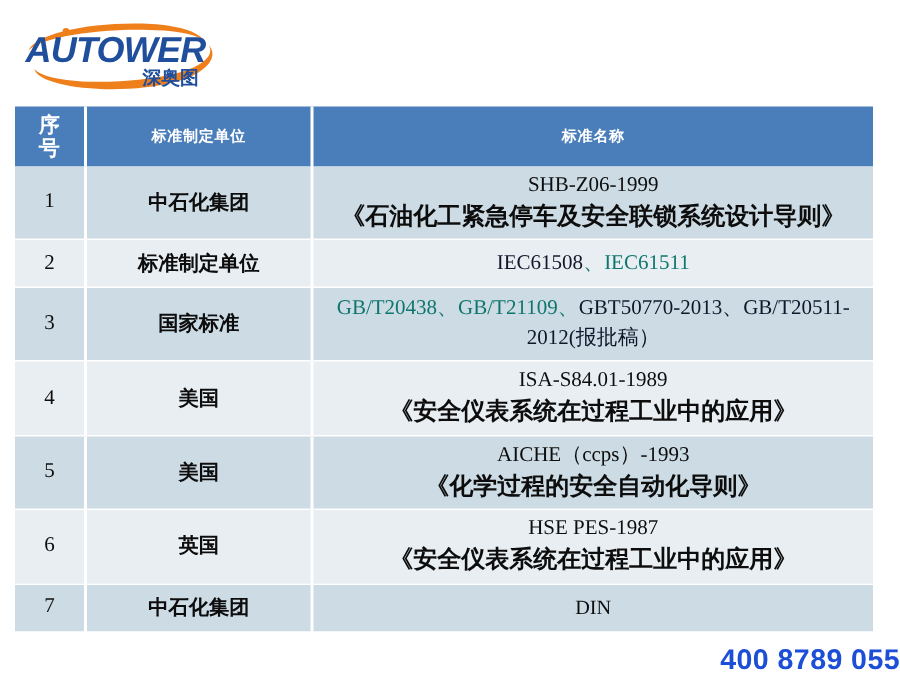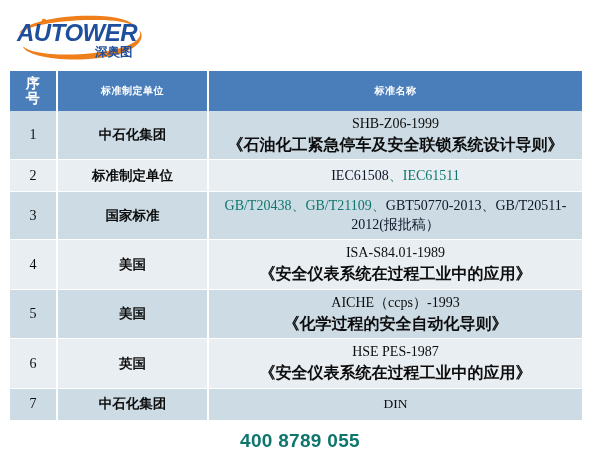--- a/index.html
+++ b/index.html
@@ -98,24 +98,24 @@
   .red { color: #0f172a; }
   .blk { color: #0f766e; }
   .bold { font-weight: normal; }
 
   
   #footer-phone {
     position: absolute;
     left: 0;
     top: 430px;
     width: 600px;
-    text-align: center;
+    text-align: right;
     font-size: 19px;
     font-weight: bold;
-    color: #0f766e;
+    color: #1d4ed8;
     letter-spacing: 0.3px;
   }
 </style>
 </head>
 <body>
 
 <div id="logo-area">
   <svg id="logo-svg" width="140" height="50" viewBox="0 0 140 50">
 
     <path d="M10 36 C 18 46, 70 48, 108 38 C 124 33, 130 26, 126 20

